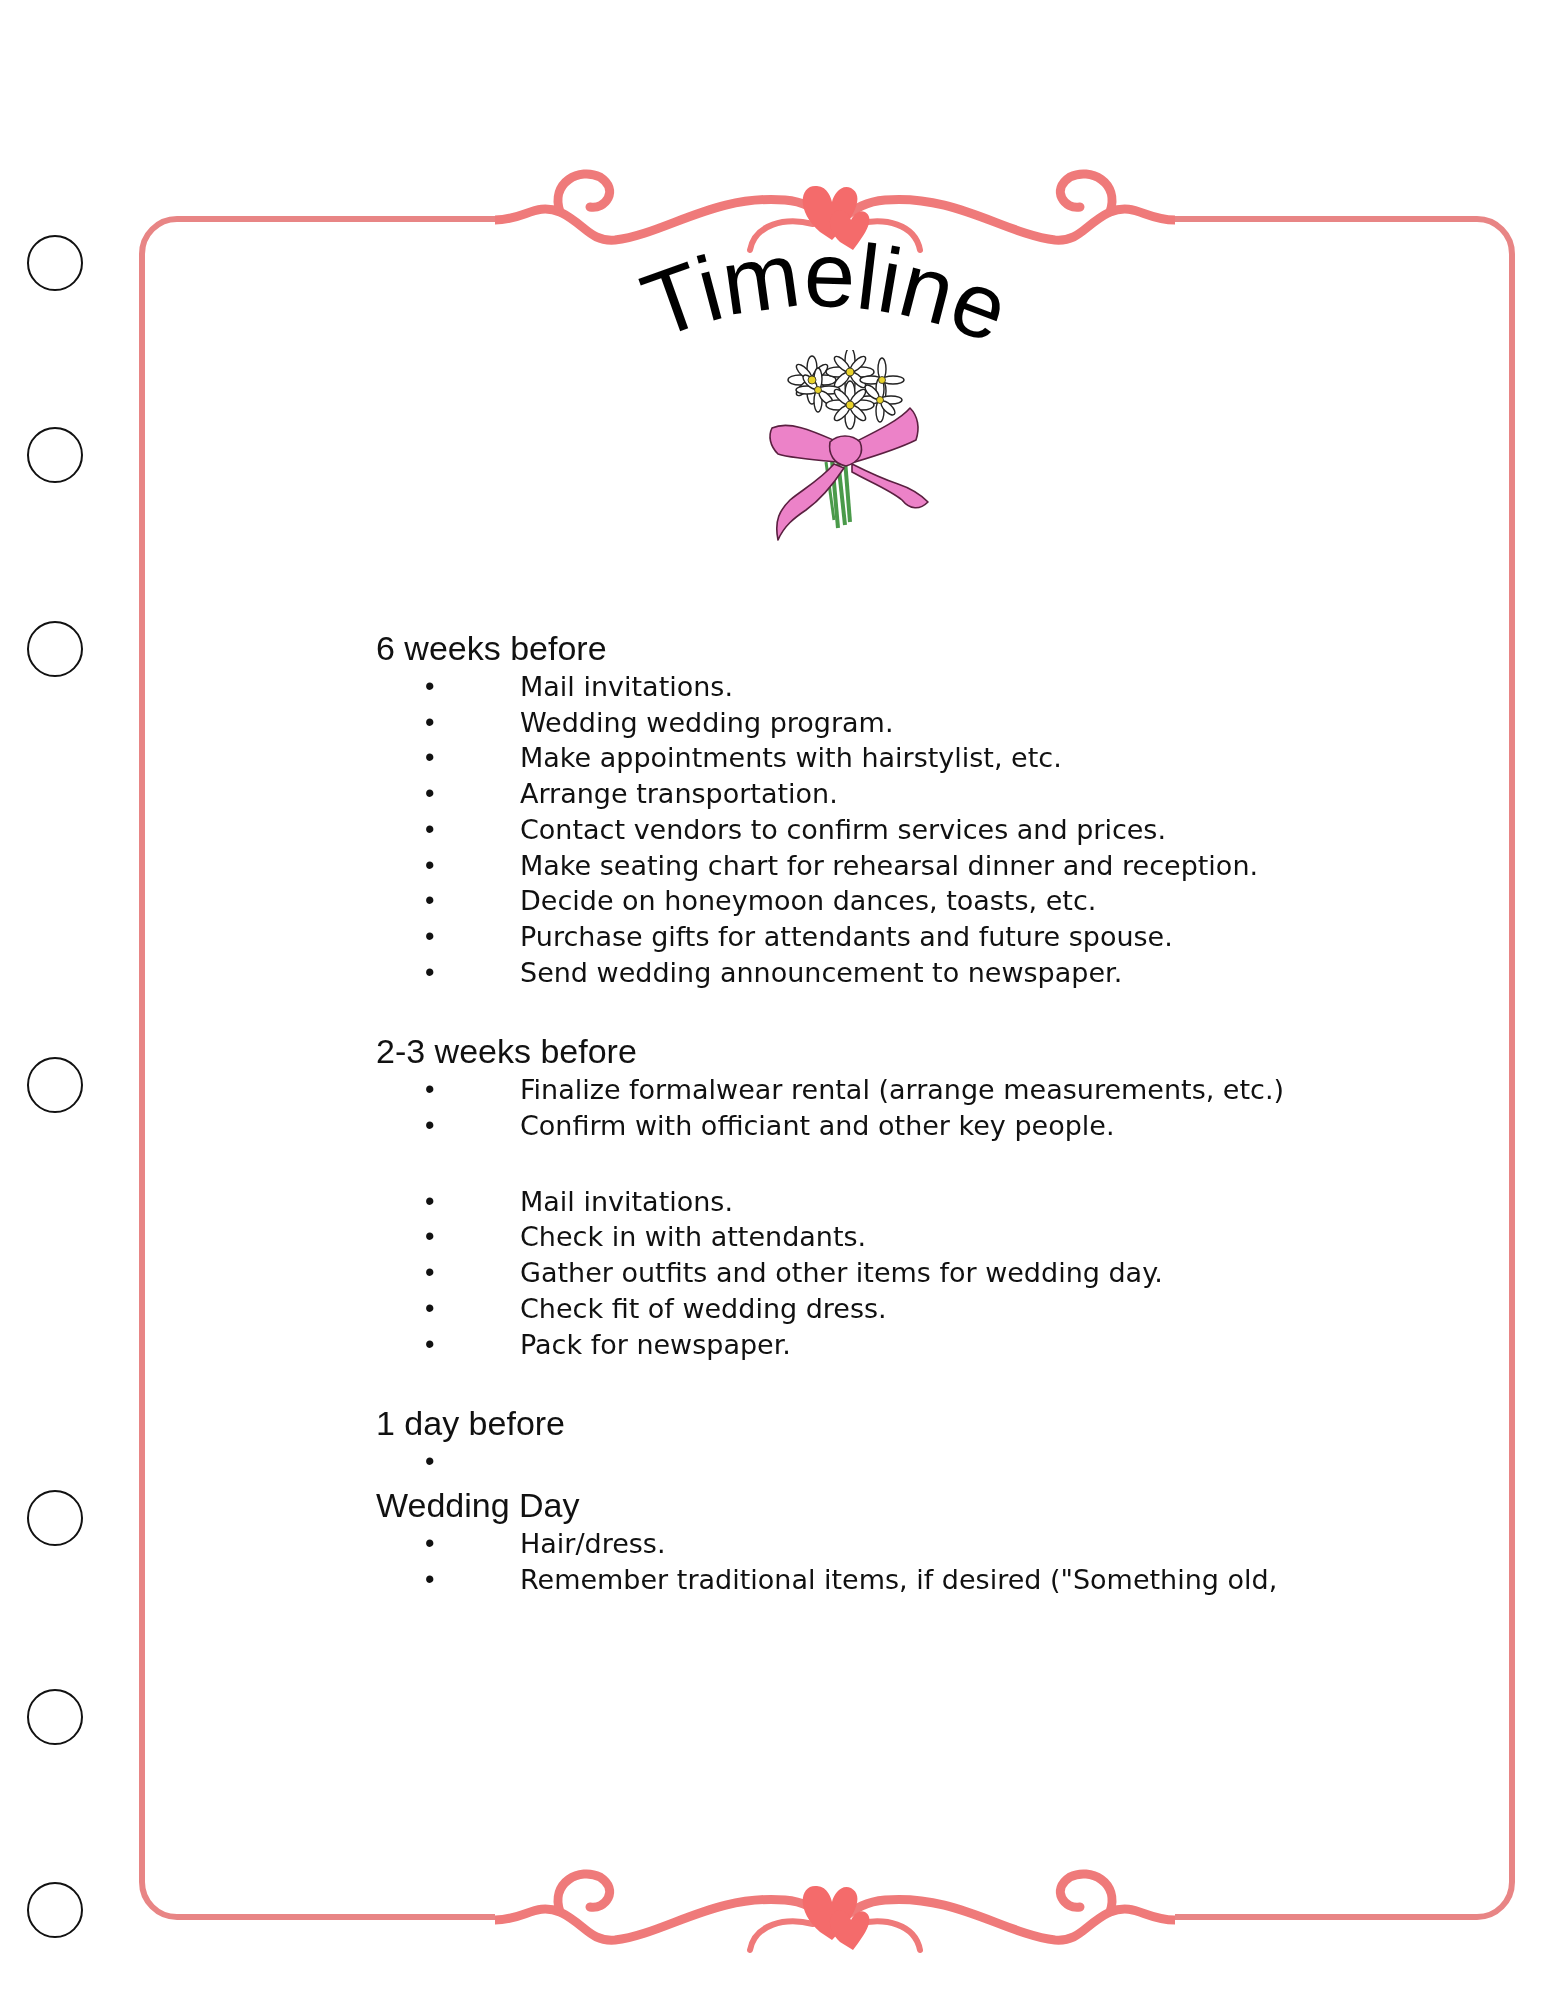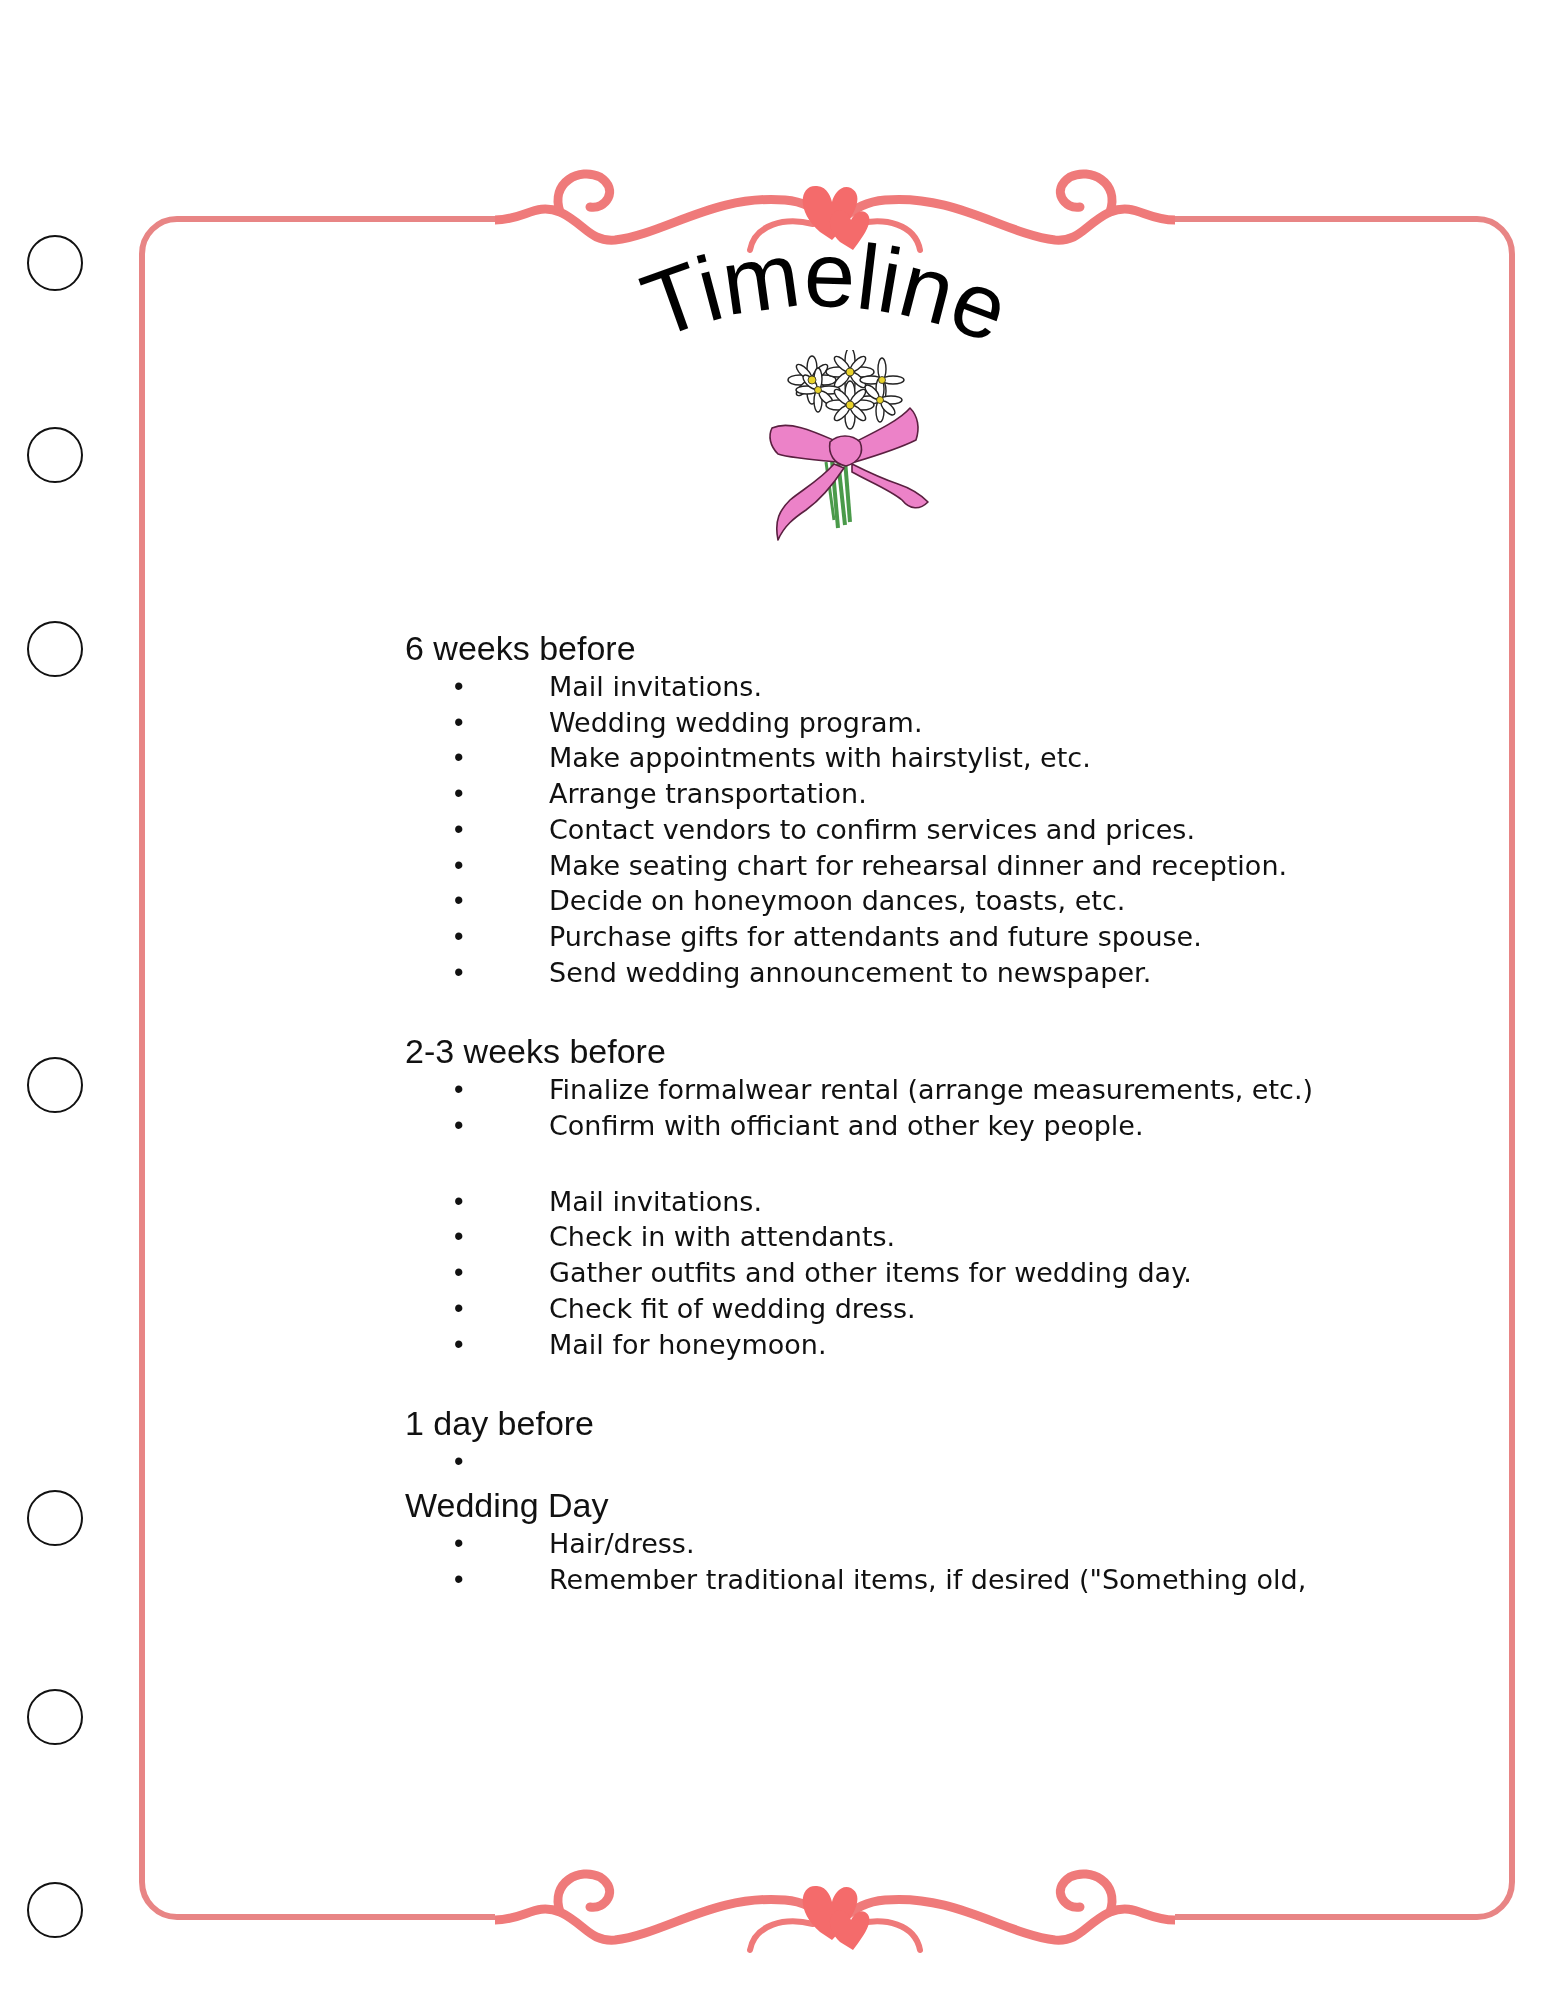--- a/index.html
+++ b/index.html
@@ -10,21 +10,21 @@
   }
   .frame {
     position:absolute; left:139px; top:216px; width:1376px; height:1704px;
     border:6px solid #e88585; border-radius:38px; box-sizing:border-box;
   }
   .ornament { position:absolute; left:495px; width:680px; height:110px; }
   .orn-top { top:162px; }
   .orn-bottom { top:1862px; }
   .title-svg { position:absolute; left:560px; top:230px; width:520px; height:170px; overflow:visible; }
   .bouquet { position:absolute; left:750px; top:350px; width:185px; height:195px; }
-  .content { position:absolute; left:405px; top:627px; width:1060px; }
+  .content { position:absolute; left:376px; top:627px; width:1060px; }
   .section { margin:0 0 40px 0; }
   .section-heading {
     font-family:"Liberation Sans", sans-serif; font-size:34px; color:#111;
     line-height:42px; margin:0; font-weight:normal;
   }
   .items { list-style:none; margin:0; padding:0; }
   .item {
     position:relative; font-family:"DejaVu Sans", sans-serif; font-size:27px; color:#111;
     line-height:35.7px; padding-left:144px;
   }
@@ -170,21 +170,21 @@
       <li class="item"><span class="bullet">•</span><span>Confirm with officiant and other key people.</span></li>
     </ul>
   </div>
 
   <div class="section">
     <ul class="items">
       <li class="item"><span class="bullet">•</span><span>Mail invitations.</span></li>
       <li class="item"><span class="bullet">•</span><span>Check in with attendants.</span></li>
       <li class="item"><span class="bullet">•</span><span>Gather outfits and other items for wedding day.</span></li>
       <li class="item"><span class="bullet">•</span><span>Check fit of wedding dress.</span></li>
-      <li class="item"><span class="bullet">•</span><span>Mail for honeymoon.</span></li>
+      <li class="item"><span class="bullet">•</span><span>Pack for newspaper.</span></li>
     </ul>
   </div>
 
   <div class="section">
     <h2 class="section-heading">1 day before</h2>
     <ul class="items">
       <li class="item"><span class="bullet">•</span></li>
     </ul>
   </div>
 

